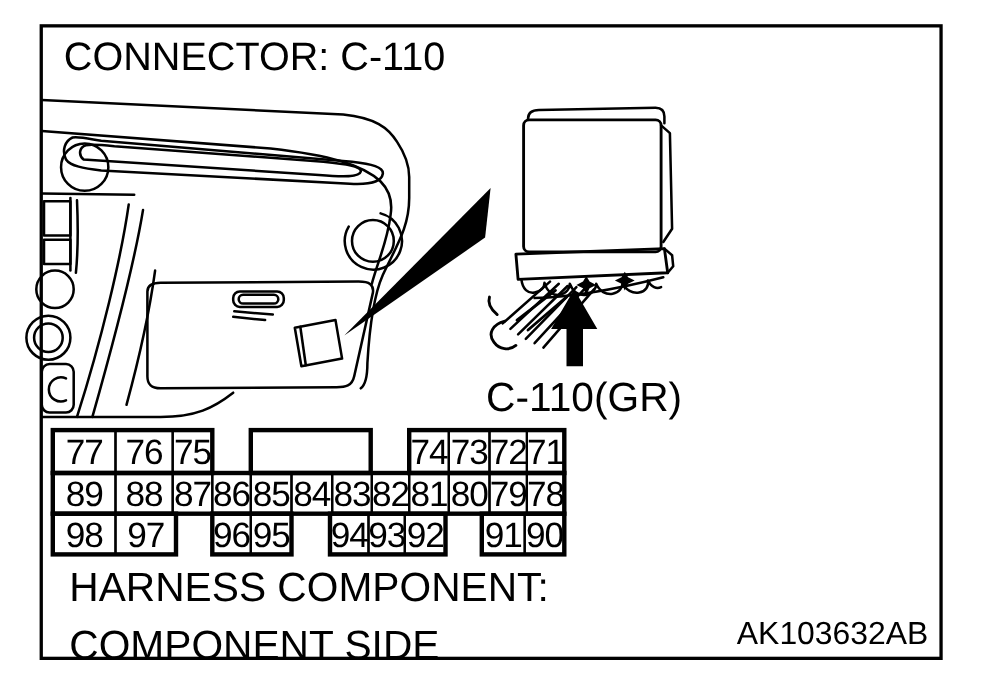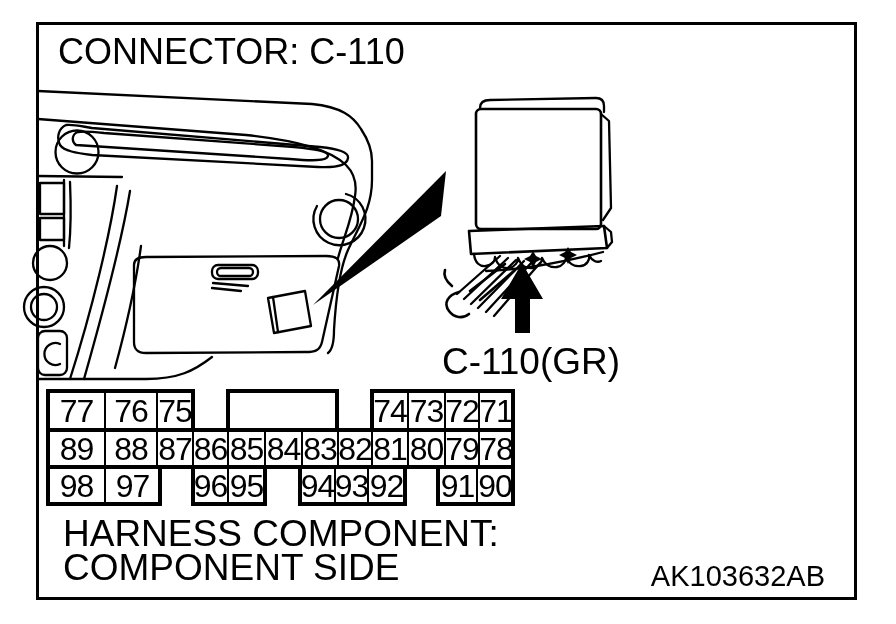--- a/index.html
+++ b/index.html
@@ -5,22 +5,22 @@
   html,body{margin:0;padding:0;background:#fff;}
   body{width:896px;height:624px;position:relative;overflow:hidden;
        font-family:"Liberation Sans","DejaVu Sans",sans-serif;color:var(--ink,#000);}
   .frame{position:absolute;left:36px;top:22px;width:821px;height:578px;
          border:3px solid var(--ink,#000);box-sizing:border-box;background:#fff;}
   .title{position:absolute;left:58px;top:31px;font-size:36px;letter-spacing:0px;
          white-space:nowrap;color:var(--ink,#000);}
   .callout-label{position:absolute;left:424px;top:341px;width:192px;text-align:center;
          font-size:37px;white-space:nowrap;color:var(--ink,#000);margin-left:11px;}
   .footer-line1{position:absolute;left:63px;top:513px;font-size:37px;white-space:nowrap;}
-  .footer-line2{position:absolute;left:63px;top:547px;font-size:37px;white-space:nowrap;}
-  .figure-code{position:absolute;right:71px;top:560px;font-size:29px;white-space:nowrap;}
+  .footer-line2{position:absolute;left:63px;top:566px;font-size:37px;white-space:nowrap;}
+  .figure-code{position:absolute;right:52px;top:560px;font-size:29px;white-space:nowrap;}
   svg{position:absolute;overflow:visible;}
   .ln{fill:none;stroke:var(--ink,#000);stroke-width:2.3;stroke-linecap:round;stroke-linejoin:round;}
   .lnb{fill:none;stroke:var(--ink,#000);stroke-width:2.6;stroke-linecap:round;stroke-linejoin:round;}
   .fillblk{fill:var(--ink,#000);stroke:none;}
 </style>
 </head>
 <body style="background: rgb(255, 255, 255);">
 
 <div class="frame"></div>
 

